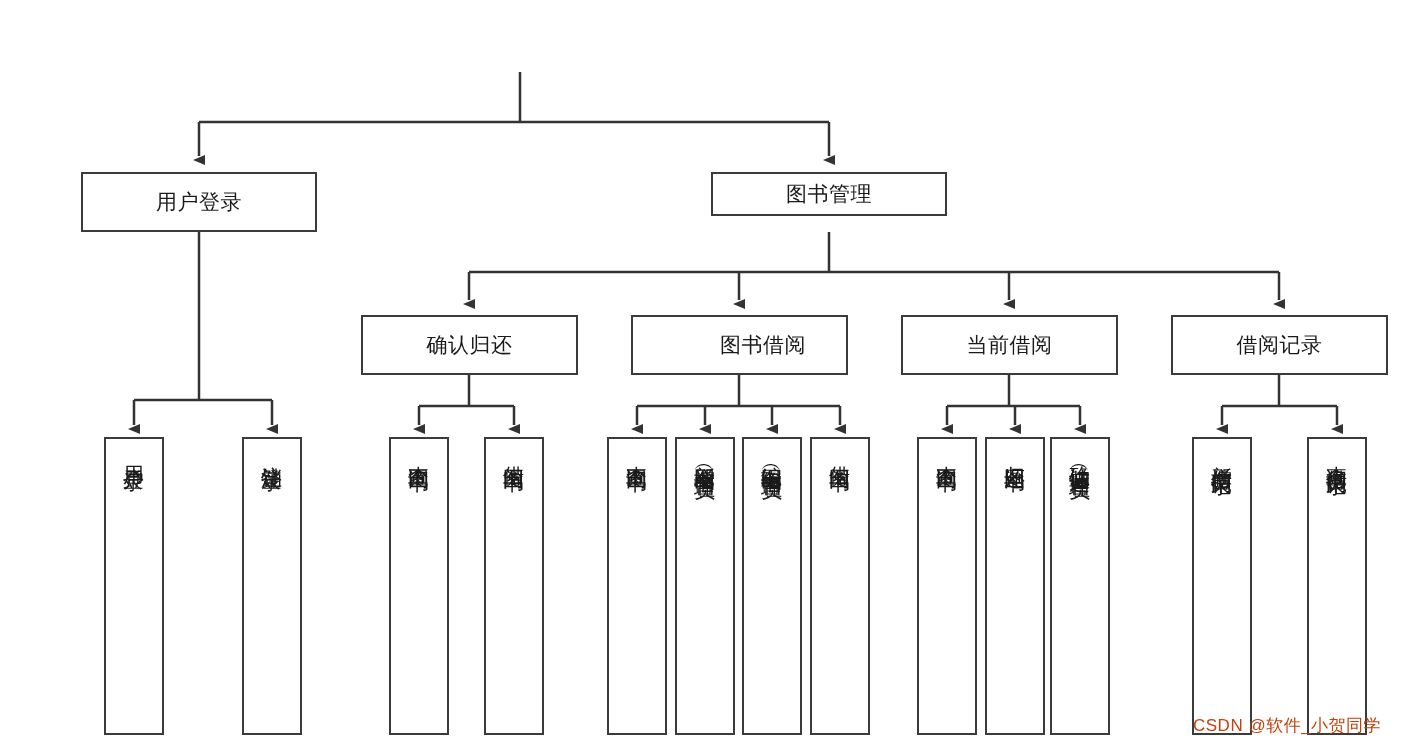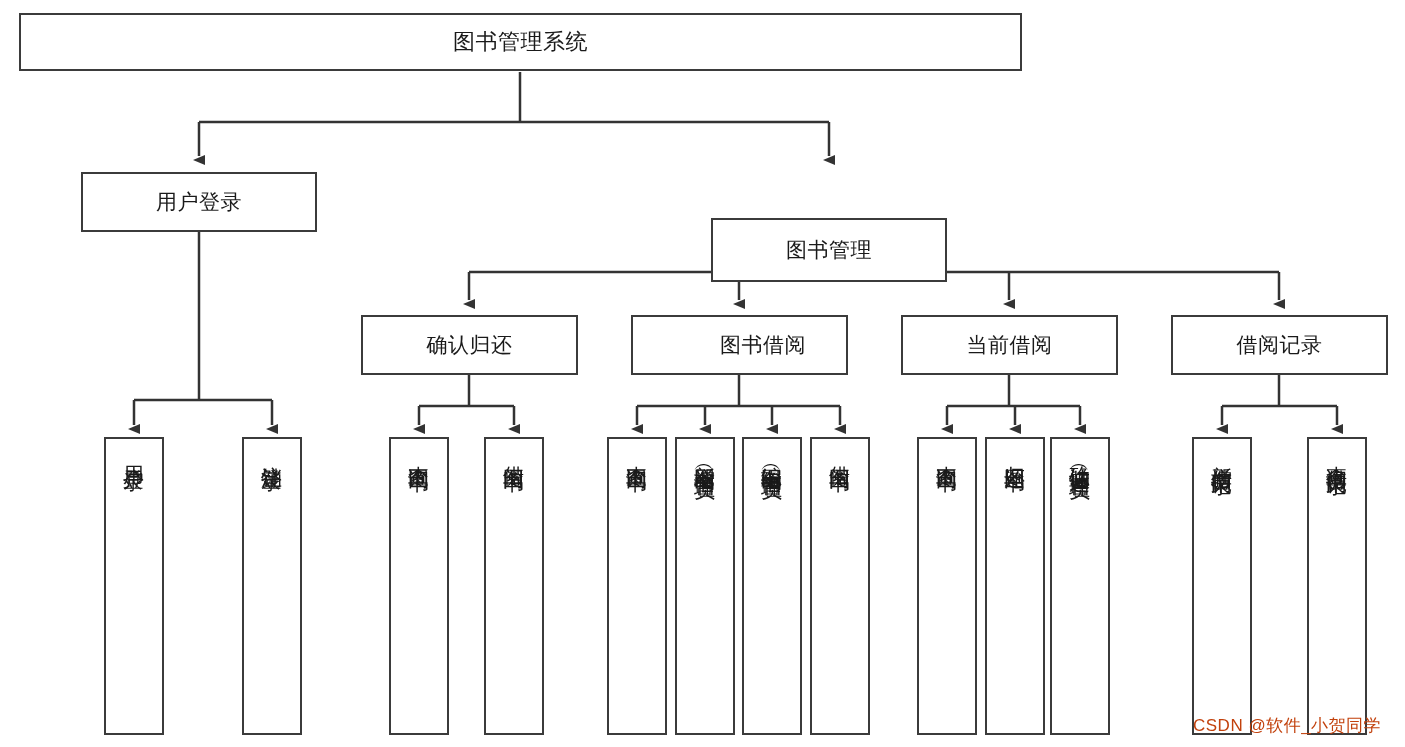--- a/index.html
+++ b/index.html
@@ -121,28 +121,25 @@
     <path d="M 947 406 L 947 425" stroke="#333333" stroke-width="2.5" fill="none" marker-end="url(#arrow)"></path>
     <path d="M 1015 406 L 1015 425" stroke="#333333" stroke-width="2.5" fill="none" marker-end="url(#arrow)"></path>
     <path d="M 1080 406 L 1080 425" stroke="#333333" stroke-width="2.5" fill="none" marker-end="url(#arrow)"></path>
 
     <path d="M 1279 375 L 1279 406" stroke="#333333" stroke-width="2.5" fill="none"></path>
     <path d="M 1222 406 L 1337 406" stroke="#333333" stroke-width="2.5" fill="none"></path>
     <path d="M 1222 406 L 1222 425" stroke="#333333" stroke-width="2.5" fill="none" marker-end="url(#arrow)"></path>
     <path d="M 1337 406 L 1337 425" stroke="#333333" stroke-width="2.5" fill="none" marker-end="url(#arrow)"></path>
   </svg>
 
-  <div class="node horiz root" style="left:19px; top:13px; width:1003px; height:58px;">
-    <span class="node-label">图书管理系统</span>
-  </div>
 
   <div class="node horiz" style="left:81px; top:172px; width:236px; height:60px;">
     <span class="node-label">用户登录</span>
   </div>
-  <div class="node horiz" style="left:711px; top:172px; width:236px; height:64px;margin-top:46px;">
+  <div class="node horiz" style="left:711px; top:172px; width:236px; height:44px;">
     <span class="node-label">图书管理</span>
   </div>
 
   <div class="node horiz" style="left:361px; top:315px; width:217px; height:60px;">
     <span class="node-label">确认归还</span>
   </div>
   <div class="node horiz" style="left:631px; top:315px; width:217px; height:60px;padding-left:47px;">
     <span class="node-label">图书借阅</span>
   </div>
   <div class="node horiz" style="left:1171px; top:315px; width:217px; height:60px;">

